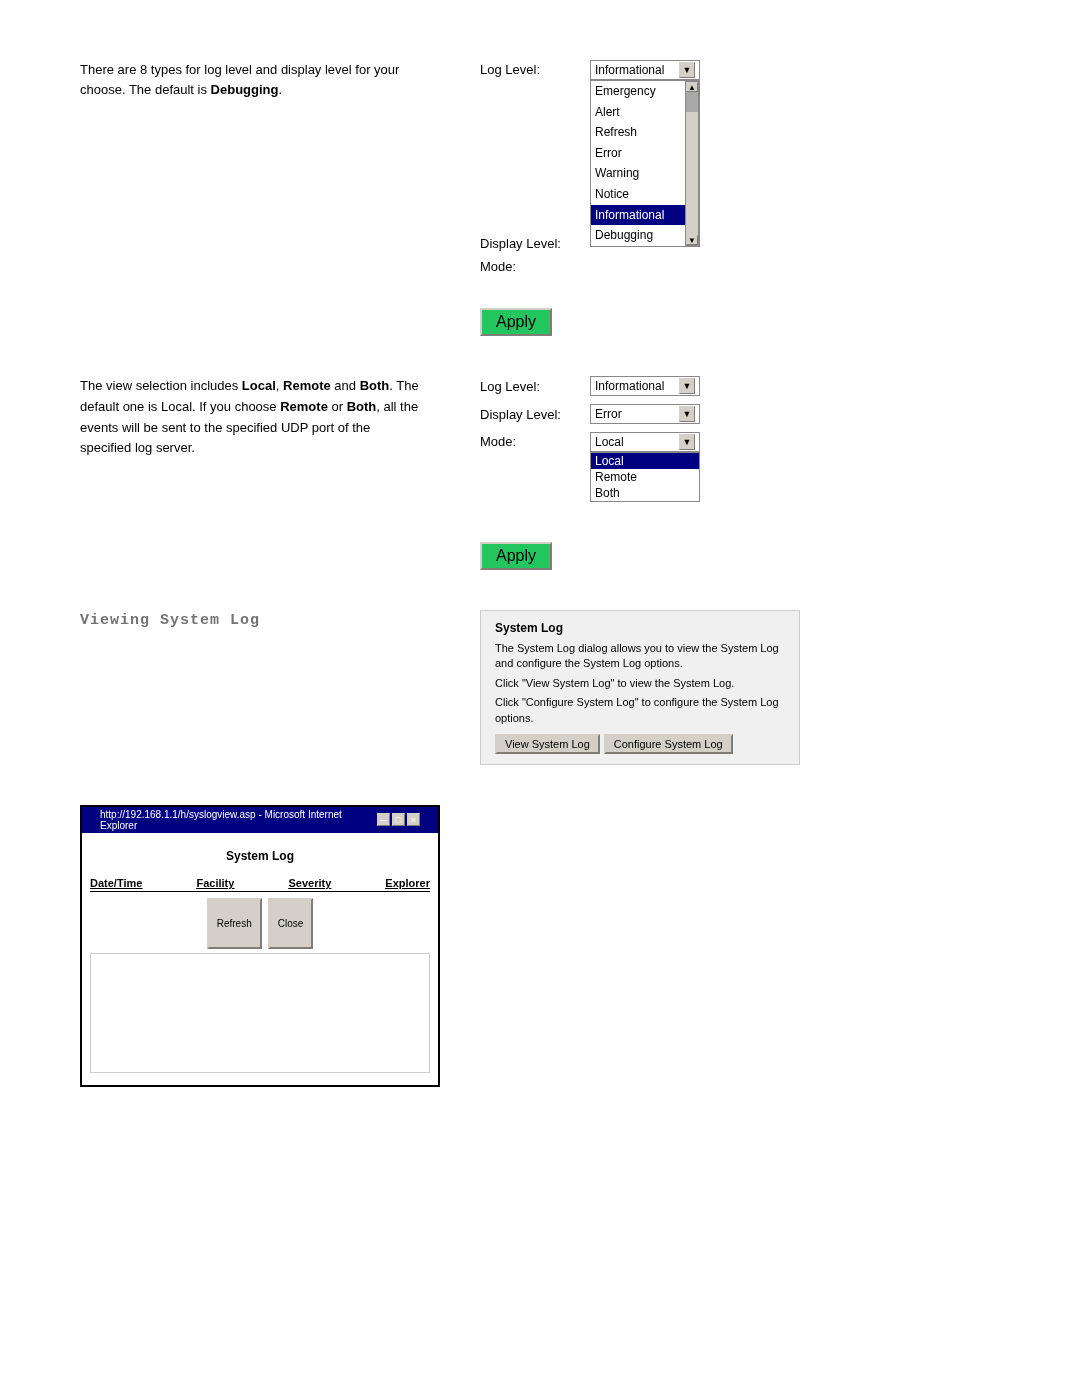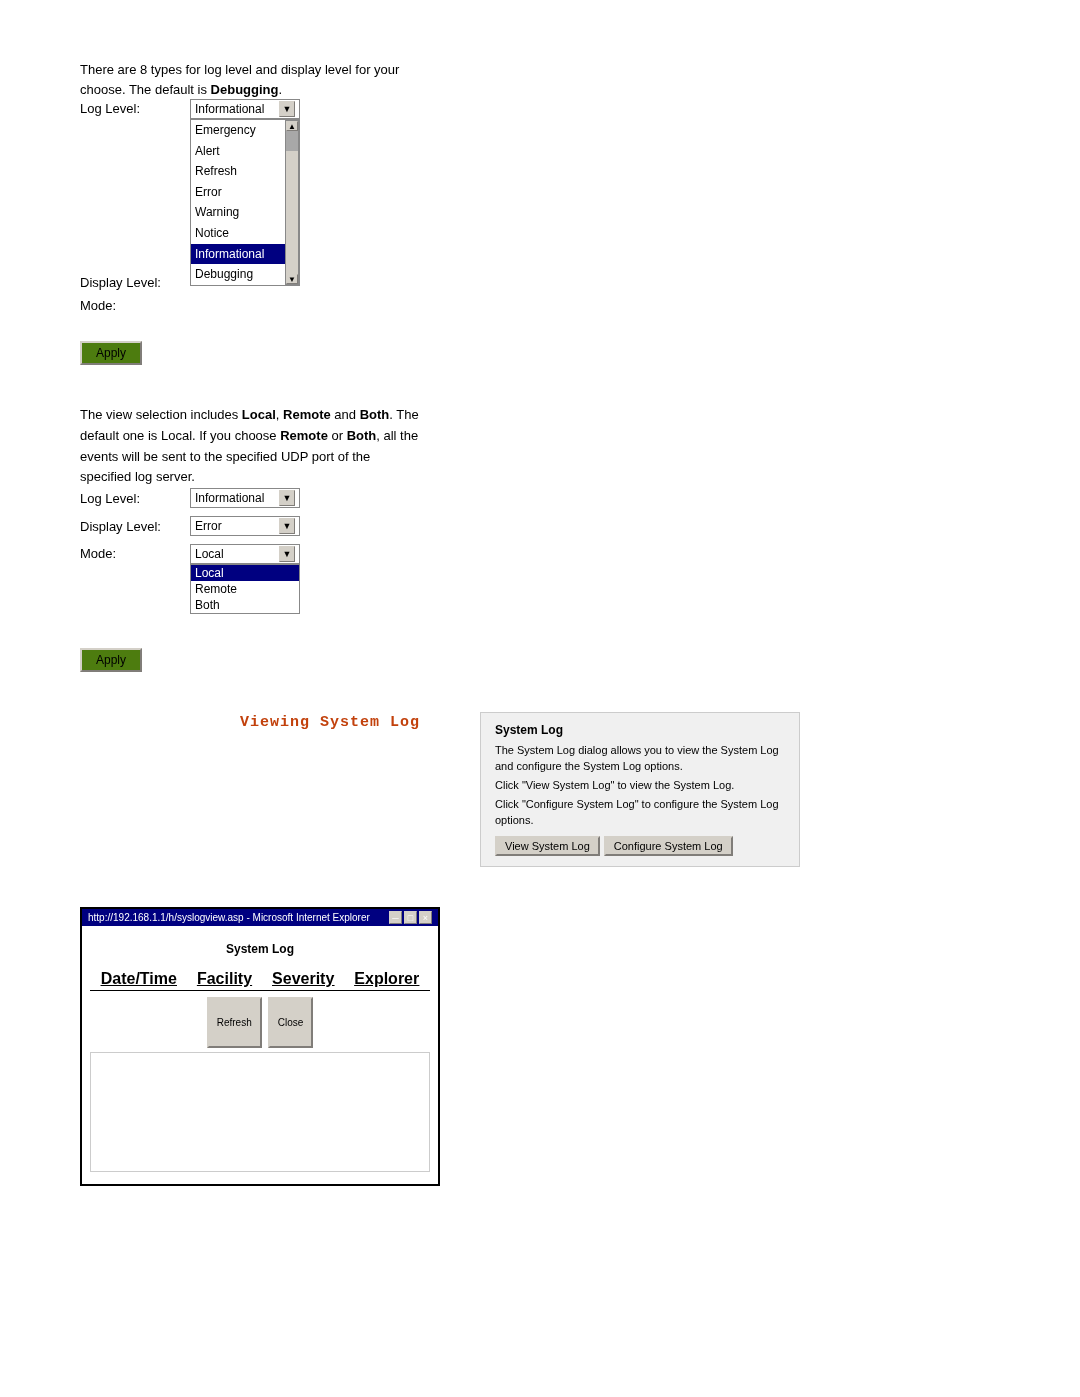--- a/index.html
+++ b/index.html
@@ -8,21 +8,21 @@
       font-family: Arial, sans-serif;
       font-size: 13px;
       color: #000000;
       width: 1080px;
       min-height: 1397px;
       padding: 60px 80px;
     }
 
     .section {
       display: flex;
-      flex-direction: column;
+      flex-direction: row;
       margin-bottom: 40px;
       align-items: flex-start;
     }
 
     .text-col {
       width: 340px;
       margin-right: 60px;
       font-size: 13px;
       line-height: 1.5;
     }
@@ -42,26 +42,26 @@
     }
 
     .form-label {
       width: 110px;
       font-size: 13px;
       color: #000;
     }
 
     .apply-btn {
       display: inline-block;
-      background: #4d7c0f;
+      background: #22c55e;
       border: 2px outset #d4d0c8;
-      font-size: 12px;
+      font-size: 16px;
       padding: 3px 14px;
       cursor: pointer;
-      margin-top: 4px;
+      margin-top: 10px;
     }
 
     
     .section1-controls {
       display: flex;
       flex-direction: column;
     }
 
     .log-level-row {
       display: flex;
@@ -154,21 +154,21 @@
     .browser-window {
       border: 2px solid #000;
       background: #fff;
       width: 360px;
       font-size: 11px;
     }
 
     .browser-titlebar {
       background: #000080;
       color: #fff;
-      padding: 2px 6px;
+      padding: 2px 18px;
       font-size: 11px;
       display: flex;
       justify-content: space-between;
       align-items: center;
     }
 
     .browser-titlebar-buttons {
       display: flex;
       gap: 2px;
     }
@@ -191,23 +191,23 @@
 
     .browser-content .syslog-header {
       text-align: center;
       font-weight: bold;
       font-size: 12px;
       margin-bottom: 6px;
     }
 
     .syslog-table-header {
       display: flex;
-      justify-content: center;
+      justify-content: space-between;
       gap: 20px;
-      font-size: 16px;
+      font-size: 11px;
       font-weight: bold;
       border-bottom: 1px solid #000;
       margin-bottom: 6px;
       padding-bottom: 2px;
     }
 
     .syslog-table-header span {
       text-decoration: underline;
     }
 
@@ -227,27 +227,26 @@
     }
 
     .syslog-empty-area {
       height: 120px;
       border: 1px solid #ccc;
       margin: 4px 0;
       background: #fff;
     }
 
     .viewing-title {
-      color: #c2410c;
+      color: #737373;
       font-size: 15px;
       font-weight: bold;
       margin-bottom: 16px;
       font-family: "Courier New", monospace;
       letter-spacing: 1px;
-      text-align: right;
     }
   </style>
 </head>
 <body>
 
 <div class="section">
   <div class="text-col">
     <p>
       <span>There are 8 types for log level and display level for your choose. The default is</span>
       <b>Debugging</b><span>.</span>

